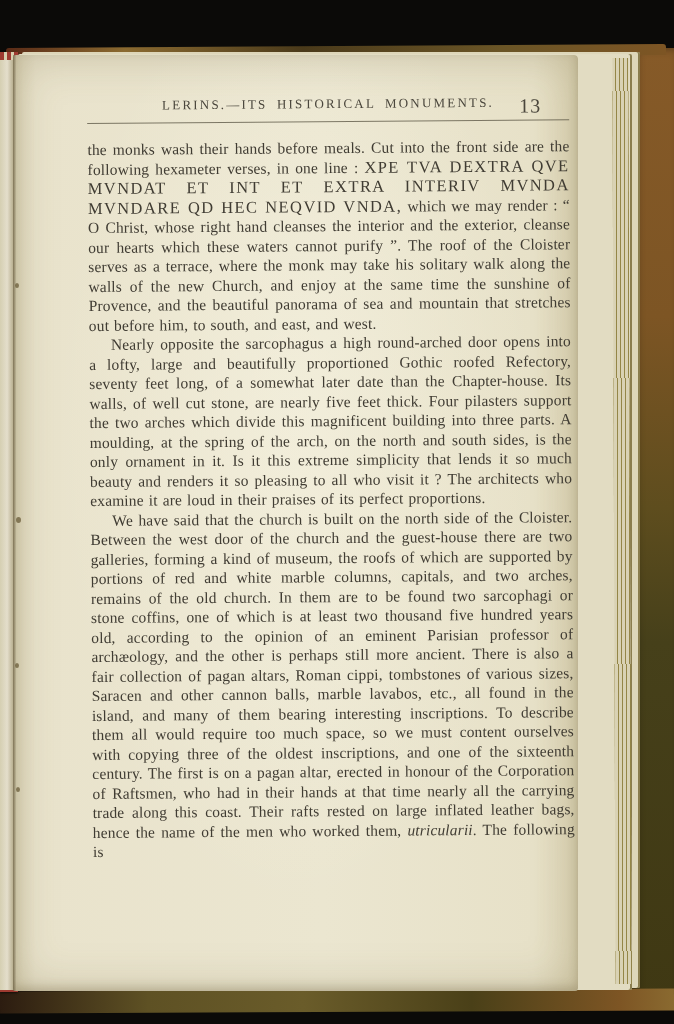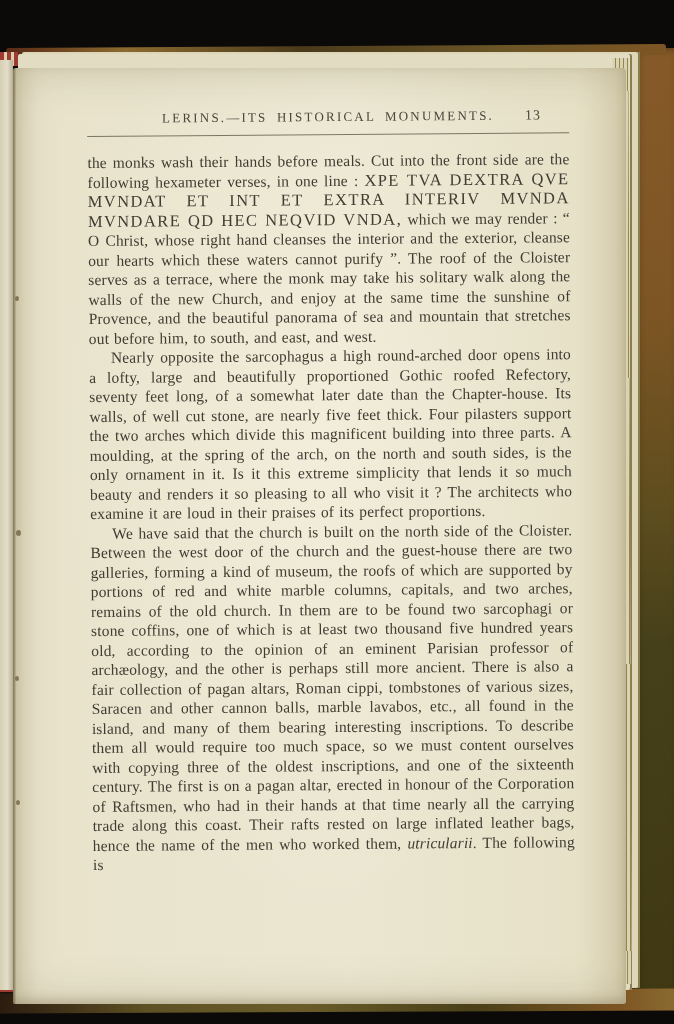--- a/index.html
+++ b/index.html
@@ -51,21 +51,21 @@
   }
 
   
   .facing-page-sliver {
     position: absolute; top: 60px; left: 0; width: 13px; height: 930px;
     background: linear-gradient(90deg, #d5cfb2 0%, #e4decb 55%, #b9b091 100%);
   }
 
   
   .page {
-    position: absolute; top: 68px; left: 13px; width: 613px; height: 936px;
+    position: absolute; top: 55px; left: 13px; width: 565px; height: 936px;
     background:
       radial-gradient(ellipse at 50% 40%, rgba(255,252,238,0.35) 0%, rgba(0,0,0,0) 60%),
       linear-gradient(90deg, #ddd6ba 0%, #e9e3cc 4%, #ebe6d0 55%, #e7e1c8 92%, #ddd5b6 100%);
     border-radius: 3px 4px 3px 2px;
     box-shadow: inset 0 0 46px rgba(112,96,54,0.28), inset 0 -4px 10px rgba(90,76,40,0.25);
   }
   .gutter-crease {
     position: absolute; top: 0; left: 0; width: 3px; height: 100%;
     background: linear-gradient(90deg, rgba(74,62,34,0.55), rgba(74,62,34,0.08));
   }
@@ -78,21 +78,21 @@
     color: #403c33;
   }
   .running-head { position: relative; height: 20px; }
   .head-title {
     display: block; text-align: center;
     font-size: 13px; letter-spacing: 2.2px; word-spacing: 4px;
     color: #4a463c;
   }
   .head-page-num {
     position: absolute; right: 28px; top: 0;
-    font-size: 14px; letter-spacing: 1px; color: #4a463c;
+    font-size: 20px; letter-spacing: 1px; color: #4a463c;
   }
   .head-rule { height: 1px; background: #5f5a49; margin-top: 5px; opacity: 0.8; }
 
   .text-body { margin-top: 16px; font-size: 15.5px; line-height: 19.5px; }
   .text-body p {
     margin: 0; text-align: justify; letter-spacing: 0.15px; word-spacing: 1px;
   }
   .text-body p.indent { text-indent: 22px; }
   .seg-caps { font-size: 16.5px; letter-spacing: 1.4px; }
   .seg-italic { font-style: italic; font-family: Liberation Serif, serif; }

